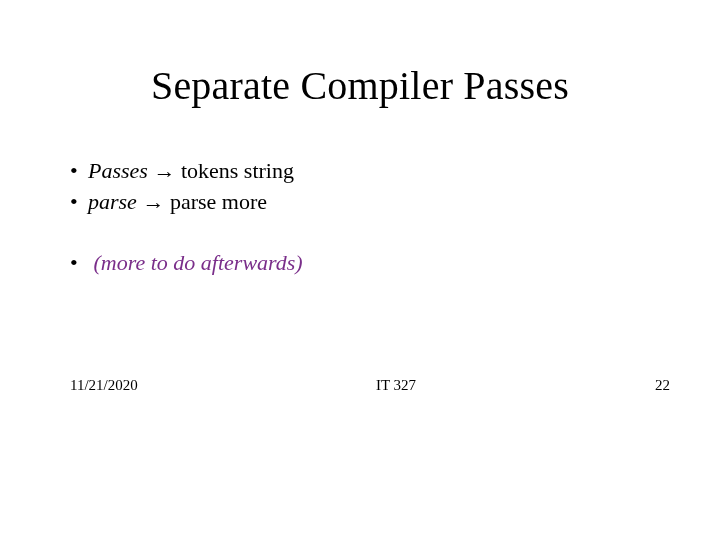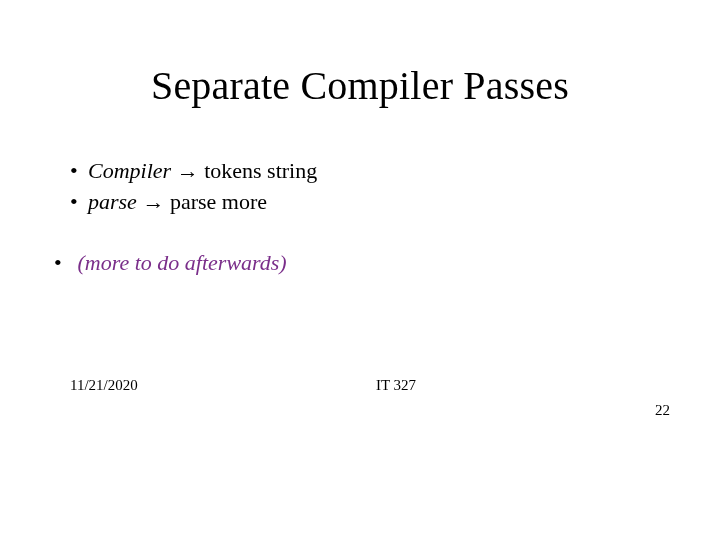--- a/index.html
+++ b/index.html
@@ -42,21 +42,21 @@
   .bullet .dot {
     display: inline-block;
     width: 18px;
   }
   .italic {
     font-style: italic;
   }
   .more {
     position: absolute;
     top: 250px;
-    left: 54px;
+    left: 70px;
     font-size: 22px;
     color: #7a2e8a;
     font-style: italic;
   }
   .more .dot-holder {
     display: inline-block;
     width: 18px;
     font-style: normal;
     color: #000000;
   }
@@ -74,36 +74,35 @@
   .footer-center {
     position: absolute;
     left: 0;
     width: 720px;
     text-align: center;
     padding-left: 36px;
   }
   .footer-right {
     position: absolute;
     right: 50px;
-    margin-top: 25px;
   }
   .arrow {
     font-family: "Arial", sans-serif;
   }
 </style>
 </head>
 <body>
 
 <div class="slide">
 
   <div class="title">Separate Compiler Passes</div>
 
   <div class="bullets">
     <div class="bullet">
-      <span class="dot">•</span><span class="italic">Compiler</span>  <span class="arrow">→</span> <span>tokens string</span>
+      <span class="dot">•</span><span class="italic">Passes</span>  <span class="arrow">→</span> <span>tokens string</span>
     </div>
     <div class="bullet">
       <span class="dot">•</span><span class="italic">parse</span> <span class="arrow">→</span>  <span>parse more</span>
     </div>
   </div>
 
   <div class="more">
     <span class="dot-holder">•</span> <span>(more to do afterwards)</span>
   </div>
 

